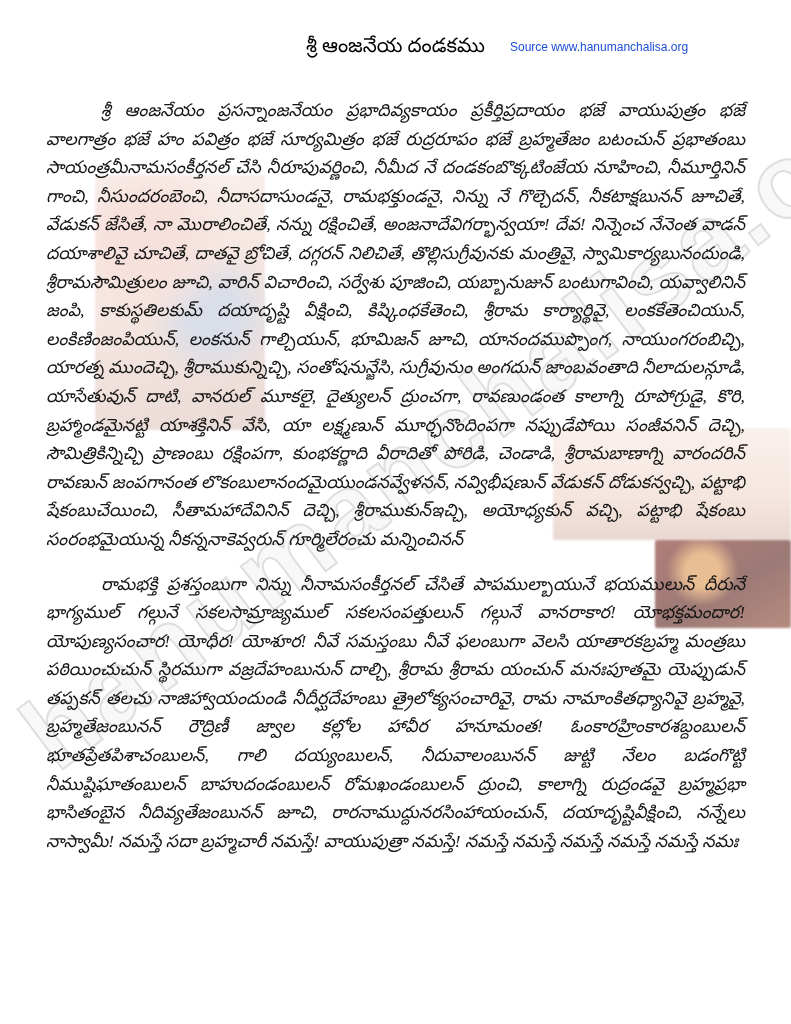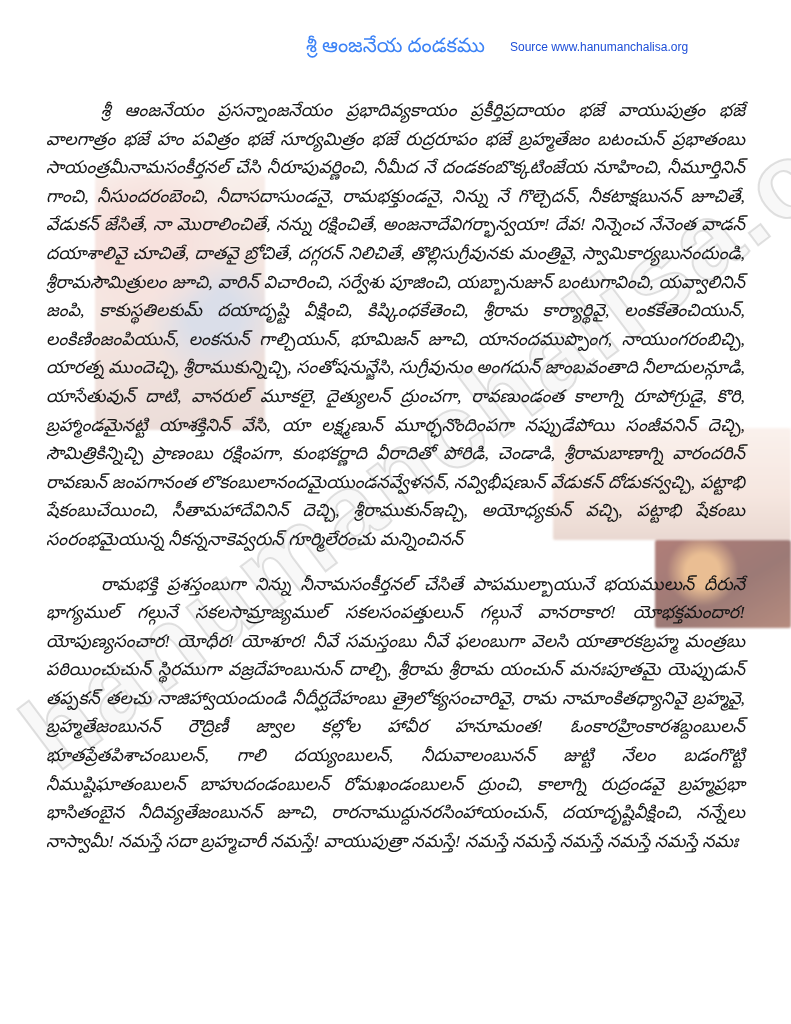--- a/index.html
+++ b/index.html
@@ -82,21 +82,21 @@
   .doc-header {
     position: relative;
     height: 78px;
   }
   .doc-title {
     margin: 0;
     padding-top: 34px;
     text-align: center;
     font-size: 20px;
     font-weight: normal;
-    color: #3b82f6;
+    color: #000000;
   }
   .doc-source {
     position: absolute;
     top: 40px;
     left: 510px;
     font-family: "Liberation Sans", "DejaVu Sans", sans-serif;
     font-size: 12px;
     color: #1d4ed8;
   }
   .doc-body {

